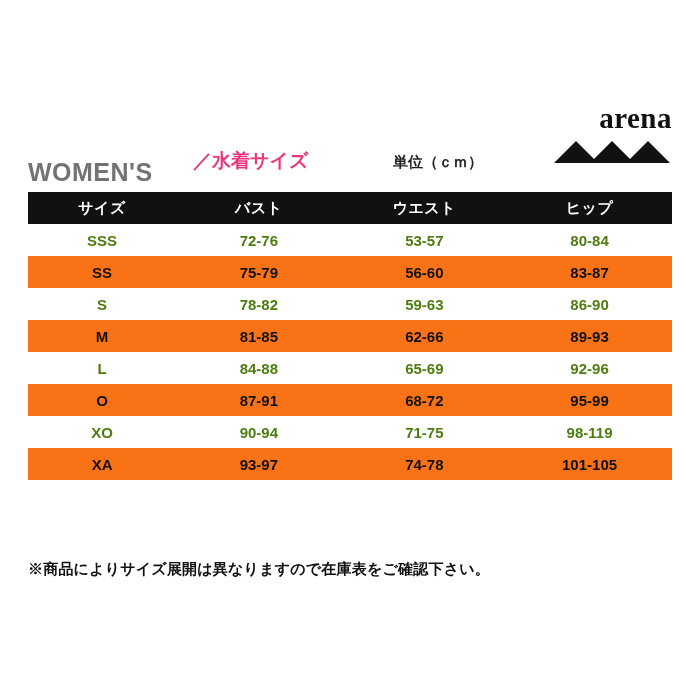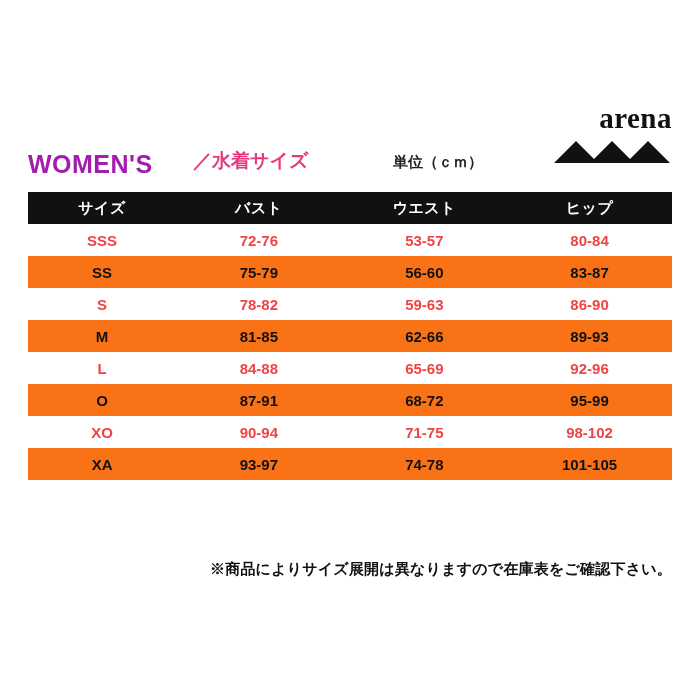--- a/index.html
+++ b/index.html
@@ -46,24 +46,24 @@
   .title-row {
     position: absolute;
     left: 28px;
     top: 145px;
     right: 28px;
     height: 32px;
   }
   .title-main {
     position: absolute;
     left: 0;
-    top: 4px;
+    top: 12px;
     font-size: 25px;
     font-weight: bold;
-    color: #a21caf;
+    color: #737373;
     letter-spacing: 0.5px;
     line-height: 30px;
   }
   .title-sub {
     position: absolute;
     left: 165px;
     top: 1px;
     font-size: 19px;
     font-weight: bold;
     color: #e8367f;
@@ -98,38 +98,38 @@
     padding: 0;
     border: 0;
   }
   .size-table thead th {
     background: #111111;
     color: #ffffff;
     letter-spacing: 0.5px;
   }
   .size-table tbody tr.odd td {
     background: #ffffff;
-    color: #ef4444;
+    color: #4d7c0f;
   }
   .size-table tbody tr.even td {
     background: #f97316;
     color: #111111;
   }
   .col-size { width: 23%; }
   .col-bust { width: 25.7%; }
   .col-waist { width: 25.7%; }
   .col-hip { width: 25.6%; }
 
   
   .note {
     position: absolute;
     left: 28px;
     right: 28px;
     top: 560px;
-    text-align: right;
+    text-align: left;
     font-size: 15px;
     font-weight: bold;
     color: #111111;
     letter-spacing: 0.2px;
   }
 </style>
 </head>
 <body>
 
 <div class="page">
@@ -198,21 +198,21 @@
       <tr class="even">
         <td>O</td>
         <td>87-91</td>
         <td>68-72</td>
         <td>95-99</td>
       </tr>
       <tr class="odd">
         <td>XO</td>
         <td>90-94</td>
         <td>71-75</td>
-        <td>98-102</td>
+        <td>98-119</td>
       </tr>
       <tr class="even">
         <td>XA</td>
         <td>93-97</td>
         <td>74-78</td>
         <td>101-105</td>
       </tr>
     </tbody>
   </table>
 

